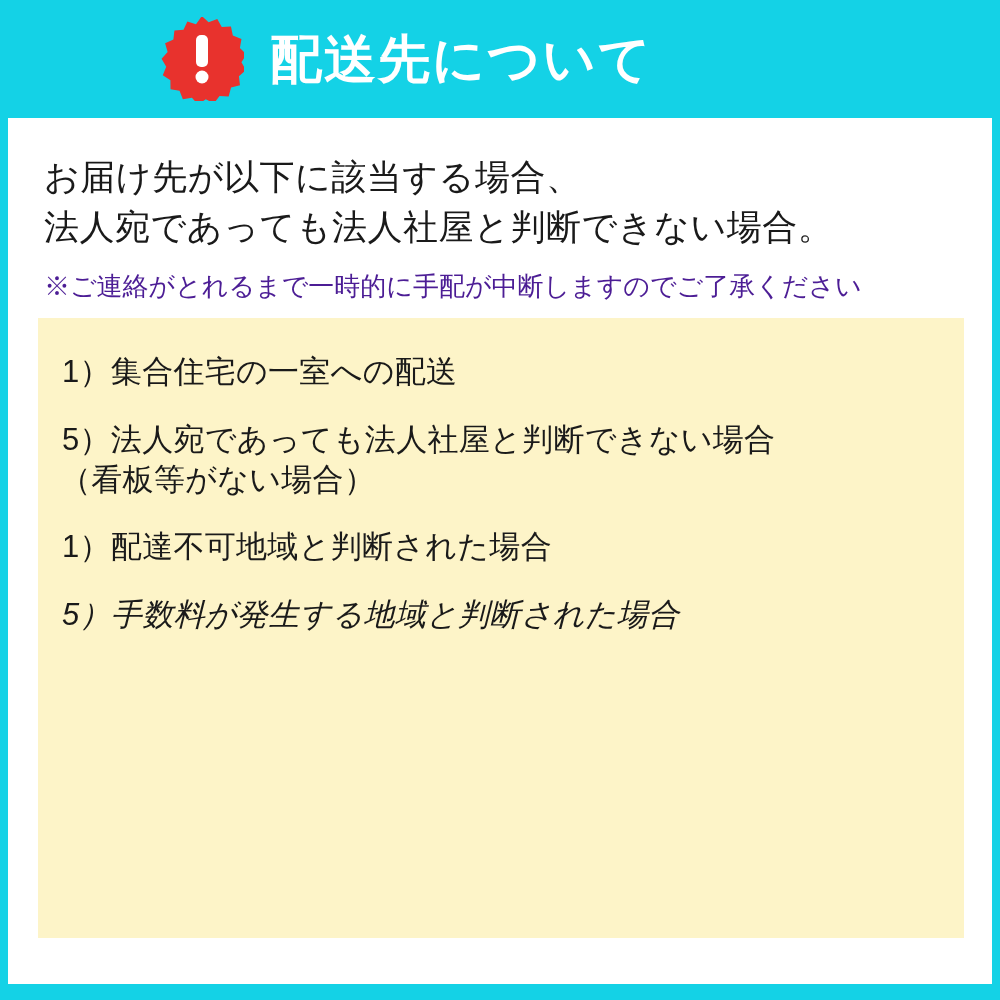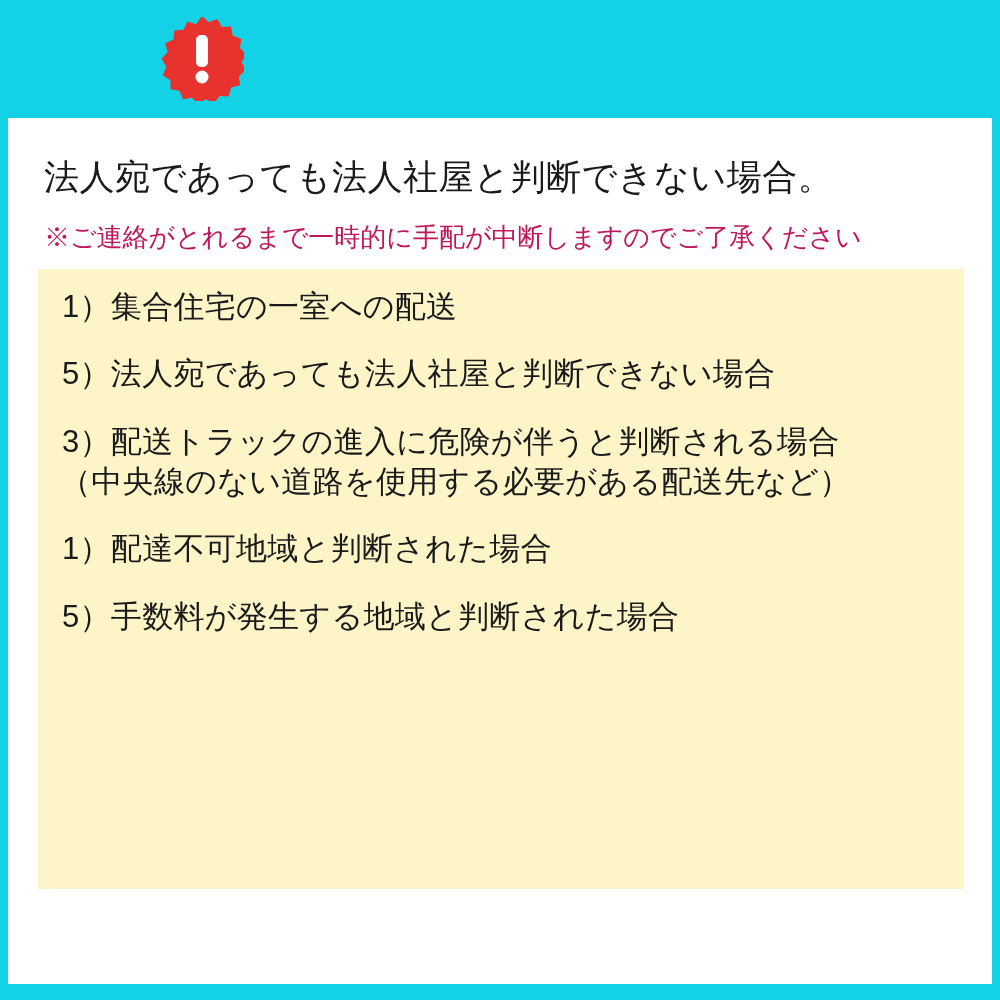--- a/index.html
+++ b/index.html
@@ -65,85 +65,85 @@
     line-height: 1.42;
     letter-spacing: 0.5px;
     margin: 0 0 6px 6px;
   }
   .lead-line {
     display: block;
     white-space: nowrap;
   }
   .note {
     font-size: 26px;
-    color: #be185d;
+    color: #4c1d95;
     letter-spacing: 0px;
     margin: 18px 0 14px 6px;
     white-space: nowrap;
   }
   .yellow-box {
     background: #fdf4c8;
-    padding: 18px 24px 30px 24px;
+    padding: 34px 24px 30px 24px;
     box-sizing: border-box;
     width: 926px;
     height: 620px;
   }
   .item {
     font-size: 31px;
     color: #1a1a1a;
     line-height: 1.28;
     margin-bottom: 28px;
     letter-spacing: 0.3px;
   }
   .item:last-child {
     margin-bottom: 16px;
+    font-style: italic;
   }
   .item .sub {
     display: block;
     margin-left: -2px;
   }
   
 </style>
 </head>
 <body>
 
 <div class="page">
 
   <div class="header">
     <span class="badge-icon">
       <svg width="84" height="84" viewBox="0 0 84 84" aria-hidden="true">
         <polygon fill="#e8322d" points="42,0 49.3,6.6 58.6,3.1 63.4,11.7 73.3,11.2 75.3,20.9 84.6,24.6 82.9,34.4 90,41.2 84.6,49.6 89.4,58.2 81.9,64.7 83,74.5 73.4,76.9 70.8,86.4 61,85.9 55.1,93.8 46.2,89.5 38,95.1 31.3,87.9 21.6,89.5 18,80.3 8.3,78.7 8.2,68.9 0,63.5 3.7,54.4 -1.3,46 5.2,38.7 2.5,29.3 11.4,25.2 12.5,15.4 22.3,14.8 26.4,5.9 35.7,8.8" transform="scale(0.93) translate(3,-1)"></polygon>
         <rect x="36" y="18" width="12" height="32" rx="5" fill="#ffffff"></rect>
         <circle cx="42" cy="60" r="6.5" fill="#ffffff"></circle>
       </svg>
     </span>
+    <div class="header-title">配送先について</div>
   </div>
 
   <div class="card">
 
     <div class="lead">
+      <span class="lead-line">お届け先が以下に該当する場合、</span>
       <span class="lead-line">法人宛であっても法人社屋と判断できない場合。</span>
     </div>
 
     <div class="note">※ご連絡がとれるまで一時的に手配が中断しますのでご了承ください</div>
 
     <div class="yellow-box">
 
       <div class="item">
         <span>1）集合住宅の一室への配送</span>
       </div>
 
       <div class="item">
         <span>5）法人宛であっても法人社屋と判断できない場合</span>
+        <span class="sub">（看板等がない場合）</span>
       </div>
 
-      <div class="item">
-        <span>3）配送トラックの進入に危険が伴うと判断される場合</span>
-        <span class="sub">（中央線のない道路を使用する必要がある配送先など）</span>
-      </div>
 
       <div class="item">
         <span>1）配達不可地域と判断された場合</span>
       </div>
 
       <div class="item">
         <span>5）手数料が発生する地域と判断された場合</span>
       </div>
 
     </div>

